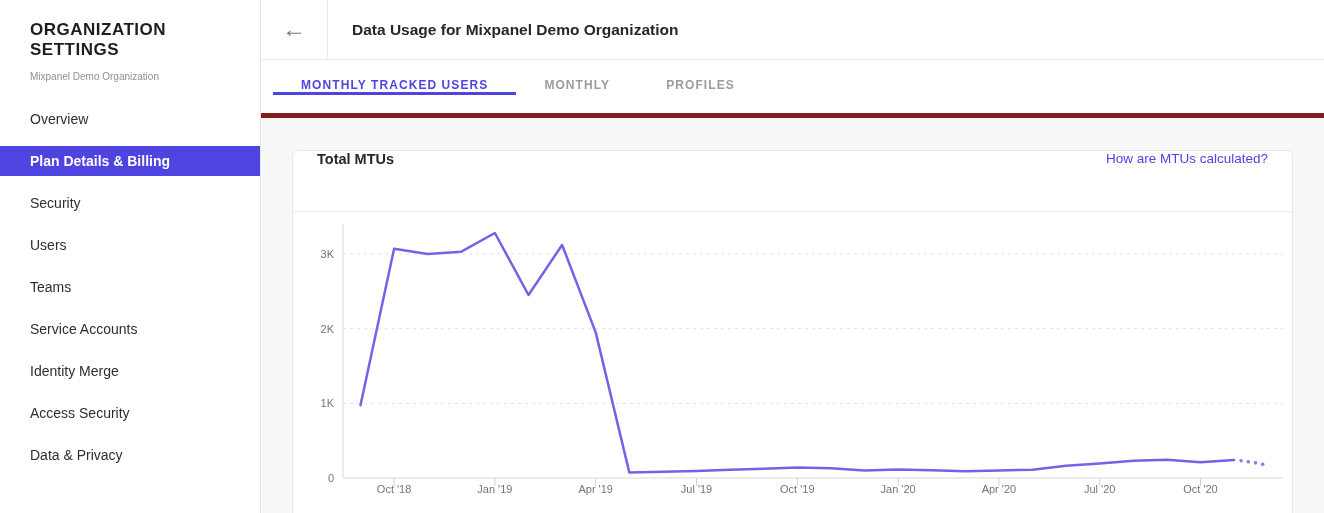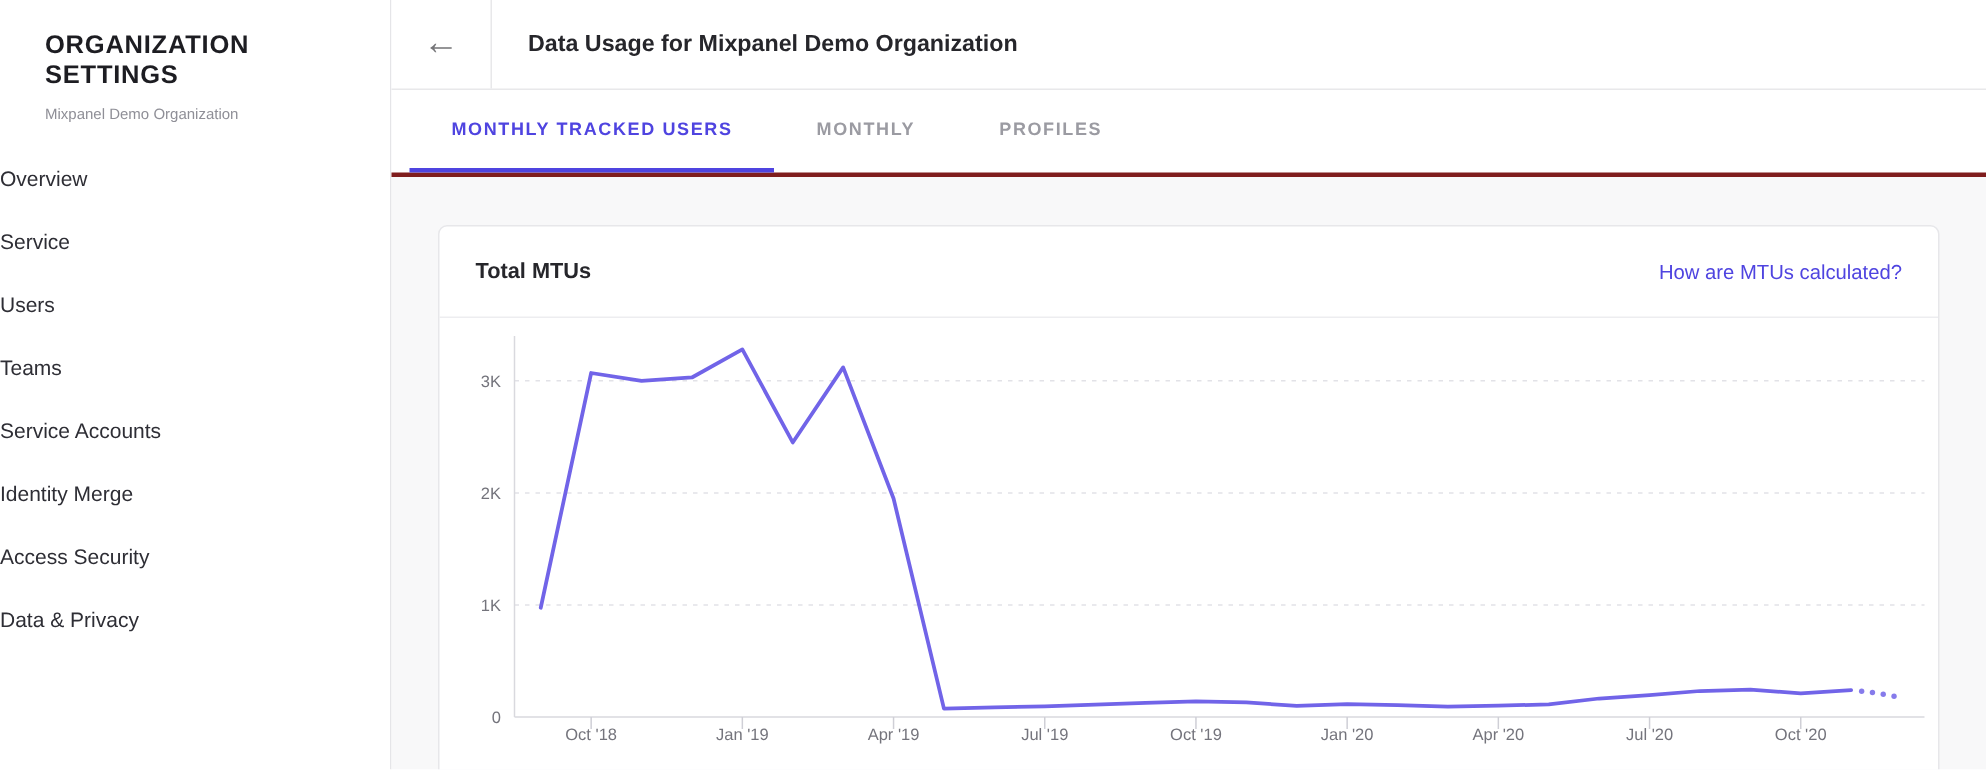--- a/index.html
+++ b/index.html
@@ -19,75 +19,76 @@
   }
   .sidebar-header { padding: 20px 30px 0 30px; }
   .sidebar-title {
     font-size: 17px; font-weight: bold; letter-spacing: 0.03em;
     color: #1d1d22; margin: 0 0 11px 0;
   }
   .sidebar-subtitle { font-size: 10px; color: #8f8f97; }
   .sidebar-nav { margin-top: 16px; }
   .nav-item {
     height: 42px; display: flex; align-items: center;
-    font-size: 14px; color: #2e2e35; cursor: pointer;
+    padding-left: 30px; font-size: 14px; color: #2e2e35; cursor: pointer;
   }
   .nav-item.active {
     height: 30px; margin: 6px 0; background: #4f44e0;
     color: #ffffff; font-weight: bold;
   }
 
   
   .main { flex: 1; display: flex; flex-direction: column; background: #f8f8f9; }
 
   .top-bar { height: 60px; min-height: 60px; background: #fff; border-bottom: 1px solid #e8e8ea; display: flex; }
   .back-cell {
     width: 67px; min-width: 67px; border-right: 1px solid #e8e8ea;
     display: flex; align-items: center; justify-content: center; cursor: pointer;
   }
   .back-glyph { font-size: 24px; color: #757578; line-height: 1; margin-top: -2px; }
   .top-title { display: flex; align-items: center; padding-left: 24px; font-size: 15.5px; font-weight: bold; color: #26262b; }
 
   .tabs-bar {
     height: 58px; min-height: 58px; background: #fff;
-    border-bottom: 3px solid #7f1d1d; display: flex; padding-left: 12px;
+    border-bottom: 5px solid #7f1d1d; display: flex; padding-left: 12px; align-items: center;
   }
   .tab {
     display: flex; align-items: center; padding: 0 28px;
     font-size: 12px; font-weight: bold; letter-spacing: 0.09em;
     color: #9b9ba2; border-bottom: 3px solid transparent; cursor: pointer;
   }
   .tab.active { color: #4f44e0; border-bottom-color: #4f44e0; }
 
   .content { flex: 1; padding: 32px 31px 0 31px; overflow: hidden; }
 
   
   .card { background: #fff; border: 1px solid #e7e7ea; border-radius: 6px; height: 480px; }
   .card-header {
-    height: 61px; display: flex; align-items: center; justify-content: space-between;
+    height: 61px; display: flex; align-items: flex-start; justify-content: space-between;
     padding: 0 24px; border-bottom: 1px solid #ededf0;
   }
   .card-title { font-size: 14.5px; font-weight: bold; color: #26262b; }
   .card-link { font-size: 13.5px; color: #4f44e0; cursor: pointer; text-decoration: none; }
   .chart-wrap { position: relative; }
   #chart { display: block; }
 </style>
 </head>
 <body>
 
 <div class="app">
 
   <aside class="sidebar">
     <div class="sidebar-header">
       <div class="sidebar-title">ORGANIZATION SETTINGS</div>
       <div class="sidebar-subtitle">Mixpanel Demo Organization</div>
     </div>
     <nav class="sidebar-nav" id="sidebar-nav">
         <div class="nav-item">Overview</div>
-        <div class="nav-item">Service</div>
+        <div class="nav-item active">Plan Details &amp; Billing</div>
+        <div class="nav-item">Security</div>
         <div class="nav-item">Users</div>
         <div class="nav-item">Teams</div>
         <div class="nav-item">Service Accounts</div>
         <div class="nav-item">Identity Merge</div>
         <div class="nav-item">Access Security</div>
         <div class="nav-item">Data &amp; Privacy</div>
       </nav>
   </aside>
 
   <div class="main">

